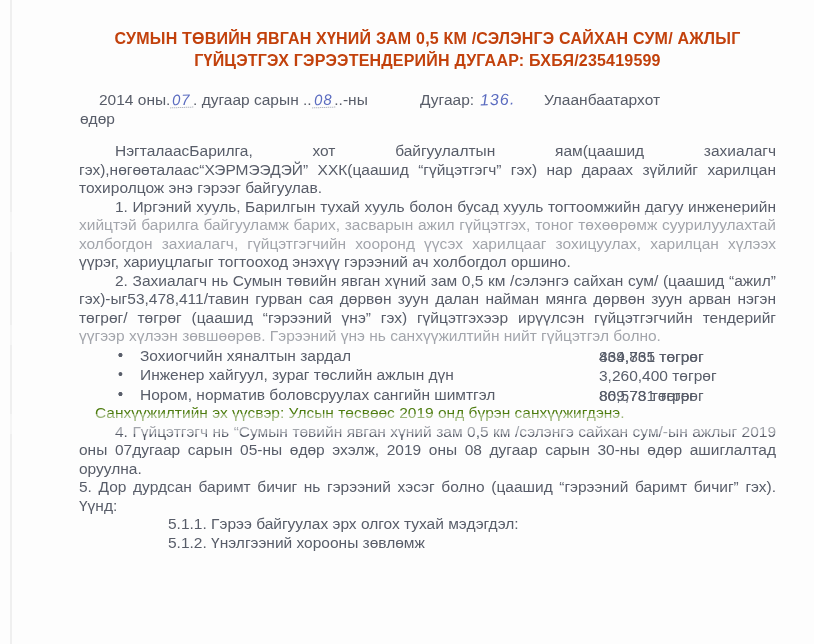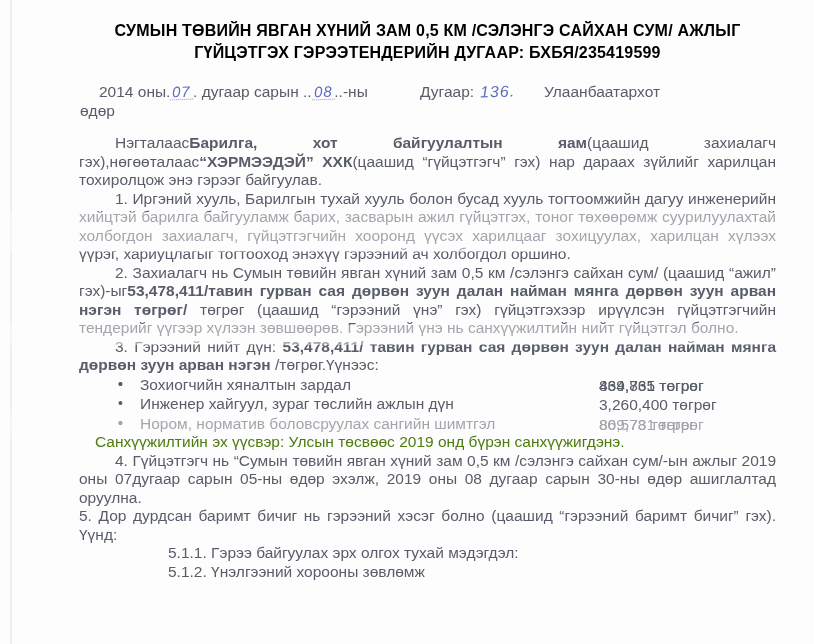--- a/index.html
+++ b/index.html
@@ -4,34 +4,34 @@
 <style>
   html, body { margin:0; padding:0; background:#ffffff; }
   .page {
     position:relative; width:814px; height:644px;
     background:#fdfdfd; overflow:hidden;
     font-family:"Liberation Sans", sans-serif;
     color:#585d69;
   }
   .scan-line { position:absolute; left:10px; top:0; bottom:0; width:2px; background:#efefef; }
   .content { position:absolute; left:79px; top:0; width:697px; }
-  .title { margin-top:20px; text-align:center; font-weight:700; font-size:16px; line-height:22px; color:#000000; letter-spacing:0.2px; }
+  .title { margin-top:28px; text-align:center; font-weight:700; font-size:16px; line-height:22px; color:#c2410c; letter-spacing:0.2px; }
   .dateline { position:relative; margin-top:18px; height:52px; font-size:15.5px; line-height:19px; }
   .date-left { position:absolute; left:1px; top:0; width:300px; text-indent:19px; }
   .doc-num  { position:absolute; left:341px; top:0; white-space:nowrap; }
   .city     { position:absolute; left:465px; top:0; white-space:nowrap; }
   .hw {
     font-style:italic; color:#5b6cc0; font-size:15px; letter-spacing:1px;
     display:inline-block; text-indent:0; transform:rotate(-2deg);
     border-bottom:1px dotted #979daa; padding:0 2px; line-height:15px;
   }
   .doc-num .hw { border-bottom:none; font-size:16px; }
   .para { margin:0; text-align:justify; font-size:15.5px; line-height:18.5px; }
   .indent { text-indent:36px; }
-  .para b { font-weight:700;margin-top:44px; }
+  .para b { font-weight:400;margin-top:44px; }
   .costs { margin:0; }
   .cost-row { position:relative; padding-left:61px; font-size:15.5px; line-height:19.5px; }
   .b-dot { position:absolute; left:39px; top:0; font-size:14px; }
   .amt { position:absolute; left:520px; top:1px; white-space:nowrap; }
   .funding { margin:0 0 0 16px; font-size:15.5px; line-height:18.5px; color:#4d7c0f; }
   .c5 { text-indent:0; }
   .subitem { margin:0 0 0 89px; font-size:15.5px; line-height:18.5px; }
   .fade { position:absolute; left:0; width:814px; background:rgba(253,253,253,0.45); pointer-events:none; }
   .fade1 { top:212px; height:40px; }
   .fade2 { top:325px; height:20px; }
@@ -55,21 +55,20 @@
       <div class="doc-num"><span>Дугаар:</span> <span class="hw">136.</span></div>
       <div class="city">Улаанбаатархот</div>
     </div>
 
     <p class="para indent"><span>Нэгталаас</span><b>Барилга, хот байгуулалтын яам</b><span>(цаашид захиалагч гэх),нөгөөталаас</span><b>“ХЭРМЭЭДЭЙ” ХХК</b><span>(цаашид “гүйцэтгэгч” гэх) нар дараах зүйлийг харилцан тохиролцож энэ гэрээг байгуулав.</span></p>
 
     <p class="para indent">1. Иргэний хууль, Барилгын тухай хууль болон бусад хууль тогтоомжийн дагуу инженерийн хийцтэй барилга байгууламж барих, засварын ажил гүйцэтгэх, тоног төхөөрөмж суурилуулахтай холбогдон захиалагч, гүйцэтгэгчийн хооронд үүсэх харилцааг зохицуулах, харилцан хүлээх үүрэг, хариуцлагыг тогтооход энэхүү гэрээний ач холбогдол оршино.</p>
 
     <p class="para indent"><span>2. Захиалагч нь Сумын төвийн явган хүний зам 0,5 км /сэлэнгэ сайхан сум/ (цаашид “ажил” гэх)-ыг</span><b>53,478,411/тавин гурван сая дөрвөн зуун далан найман мянга дөрвөн зуун арван нэгэн төгрөг/</b><span> төгрөг (цаашид “гэрээний үнэ” гэх) гүйцэтгэхээр ирүүлсэн гүйцэтгэгчийн тендерийг үүгээр хүлээн зөвшөөрөв. Гэрээний үнэ нь санхүүжилтийн нийт гүйцэтгэл болно.</span></p>
 
-    <p class="para indent"><span>3.  Гэрээний нийт дүн: </span><b>53,478,411/ тавин гурван сая дөрвөн зуун далан найман мянга дөрвөн зуун арван нэгэн</b><span> /төгрөг.Үүнээс:</span></p>
 
     <div class="costs">
       <div class="cost-row">
         <span class="b-dot">•</span>
         <span class="amt">869,731 төгрөг</span>
       </div>
       <div class="cost-row">
         <span class="b-dot">•</span>
         <span>Зохиогчийн хяналтын зардал</span>
         <span class="amt">434,865 төгрөг</span>

